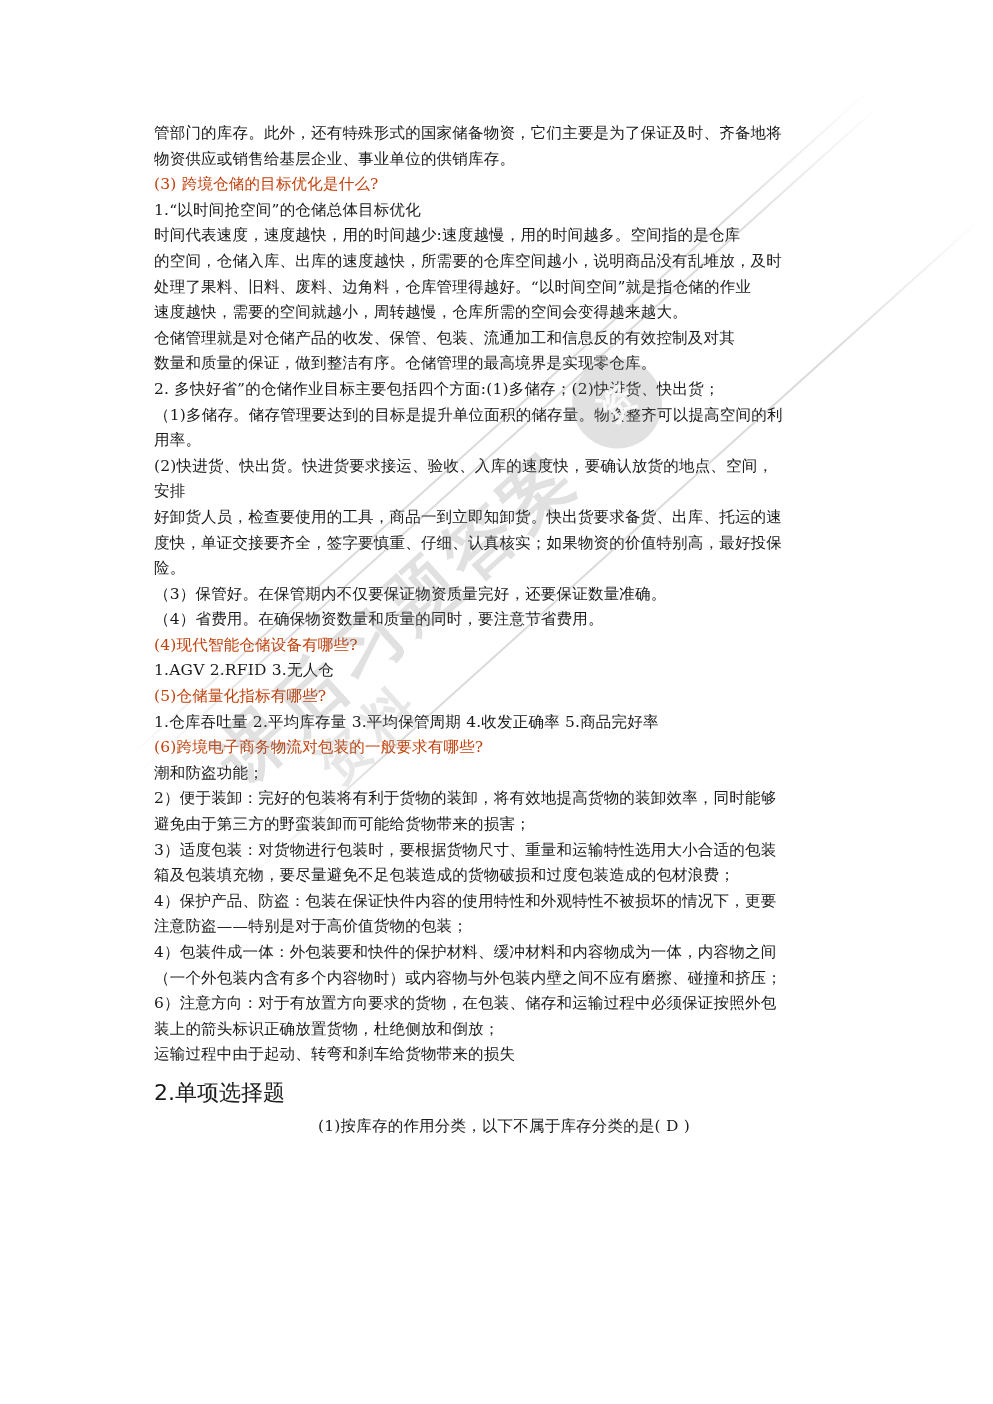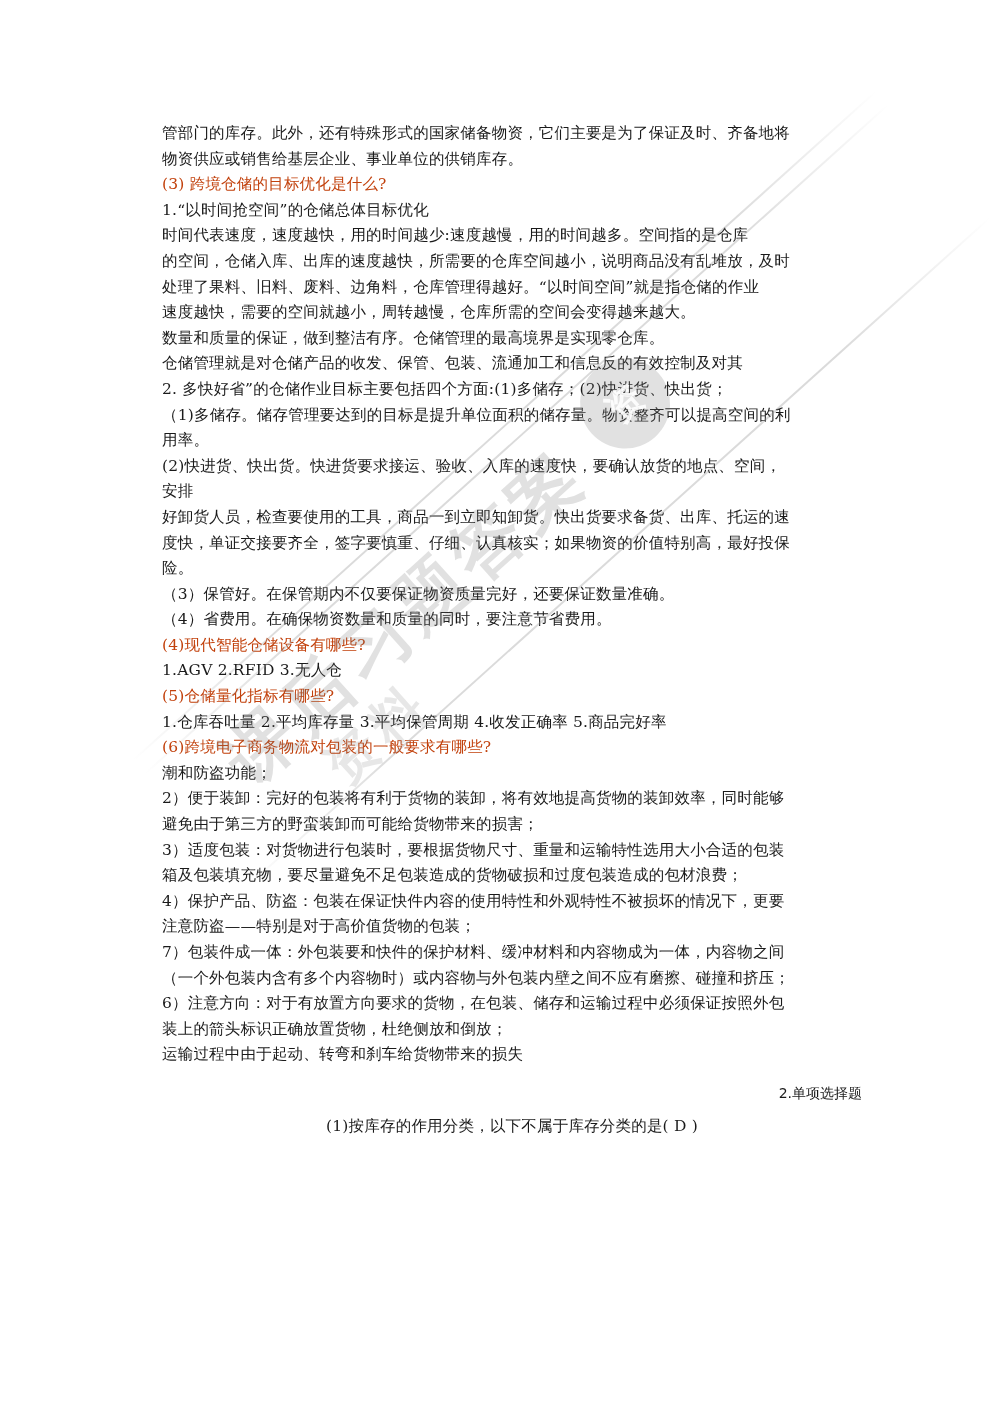--- a/index.html
+++ b/index.html
@@ -10,21 +10,21 @@
     body {
       width: 993px;
       height: 1404px;
       position: relative;
       overflow: hidden;
       font-family: "DejaVu Serif", "Liberation Serif", serif;
       color: #1a1a1a;
     }
     .page {
       position: absolute;
-      left: 12px;
+      left: 4px;
       top: 0;
       width: 787px;
       height: 1404px;
       background: #ffffff;
       padding-left: 16px;
     }
     .content {
       position: absolute;
       left: 150px;
       top: 121px;
@@ -35,29 +35,28 @@
       font-size: 15.5px;
       line-height: 25.6px;
       height: 25.6px;
       white-space: nowrap;
       letter-spacing: 0.2px;
     }
     .line.red {
       color: #c2410c;
     }
     .section-heading {
-      font-size: 14px;
+      font-size: 22px;
       line-height: 30px;
       margin-top: 10px;
       margin-bottom: 6px;
       white-space: nowrap;
       color: #1a1a1a;
       font-family: "DejaVu Sans", "Liberation Sans", sans-serif;
       font-weight: normal;
-      text-align: right;
     }
     .line.question {
       margin-top: 2px;
       text-align: center;
     }
     
     .watermark {
       position: absolute;
       z-index: 3;
       pointer-events: none;
@@ -120,22 +119,22 @@
 
   <div class="content">
     <div class="line">管部门的库存。此外，还有特殊形式的国家储备物资，它们主要是为了保证及时、齐备地将</div>
     <div class="line">物资供应或销售给基层企业、事业单位的供销库存。</div>
     <div class="line red">(3) 跨境仓储的目标优化是什么?</div>
     <div class="line">1.“以时间抢空间”的仓储总体目标优化</div>
     <div class="line">时间代表速度，速度越快，用的时间越少:速度越慢，用的时间越多。空间指的是仓库</div>
     <div class="line">的空间，仓储入库、出库的速度越快，所需要的仓库空间越小，说明商品没有乱堆放，及时</div>
     <div class="line">处理了果料、旧料、废料、边角料，仓库管理得越好。“以时间空间”就是指仓储的作业</div>
     <div class="line">速度越快，需要的空间就越小，周转越慢，仓库所需的空间会变得越来越大。</div>
+    <div class="line">仓储管理就是对仓储产品的收发、保管、包装、流通加工和信息反的有效控制及对其</div>
     <div class="line">数量和质量的保证，做到整洁有序。仓储管理的最高境界是实现零仓库。</div>
-    <div class="line">仓储管理就是对仓储产品的收发、保管、包装、流通加工和信息反的有效控制及对其</div>
     <div class="line">2. 多快好省”的仓储作业目标主要包括四个方面:(1)多储存；(2)快进货、快出货；</div>
     <div class="line">（1)多储存。储存管理要达到的目标是提升单位面积的储存量。物资整齐可以提高空间的利</div>
     <div class="line">用率。</div>
     <div class="line">(2)快进货、快出货。快进货要求接运、验收、入库的速度快，要确认放货的地点、空间，</div>
     <div class="line">安排</div>
     <div class="line">好卸货人员，检查要使用的工具，商品一到立即知卸货。快出货要求备货、出库、托运的速</div>
     <div class="line">度快，单证交接要齐全，签字要慎重、仔细、认真核实；如果物资的价值特别高，最好投保</div>
     <div class="line">险。</div>
     <div class="line">（3）保管好。在保管期内不仅要保证物资质量完好，还要保证数量准确。</div>
     <div class="line">（4）省费用。在确保物资数量和质量的同时，要注意节省费用。</div>
@@ -144,21 +143,21 @@
     <div class="line red">(5)仓储量化指标有哪些?</div>
     <div class="line">1.仓库吞吐量  2.平均库存量  3.平均保管周期  4.收发正确率  5.商品完好率</div>
     <div class="line red">(6)跨境电子商务物流对包装的一般要求有哪些?</div>
     <div class="line">潮和防盗功能；</div>
     <div class="line">2）便于装卸：完好的包装将有利于货物的装卸，将有效地提高货物的装卸效率，同时能够</div>
     <div class="line">避免由于第三方的野蛮装卸而可能给货物带来的损害；</div>
     <div class="line">3）适度包装：对货物进行包装时，要根据货物尺寸、重量和运输特性选用大小合适的包装</div>
     <div class="line">箱及包装填充物，要尽量避免不足包装造成的货物破损和过度包装造成的包材浪费；</div>
     <div class="line">4）保护产品、防盗：包装在保证快件内容的使用特性和外观特性不被损坏的情况下，更要</div>
     <div class="line">注意防盗——特别是对于高价值货物的包装；</div>
-    <div class="line">7）包装件成一体：外包装要和快件的保护材料、缓冲材料和内容物成为一体，内容物之间</div>
+    <div class="line">4）包装件成一体：外包装要和快件的保护材料、缓冲材料和内容物成为一体，内容物之间</div>
     <div class="line">（一个外包装内含有多个内容物时）或内容物与外包装内壁之间不应有磨擦、碰撞和挤压；</div>
     <div class="line">6）注意方向：对于有放置方向要求的货物，在包装、储存和运输过程中必须保证按照外包</div>
     <div class="line">装上的箭头标识正确放置货物，杜绝侧放和倒放；</div>
     <div class="line">运输过程中由于起动、转弯和刹车给货物带来的损失</div>
 
     <div class="section-heading">2.单项选择题</div>
     <div class="line question">(1)按库存的作用分类，以下不属于库存分类的是( D  )</div>
   </div>
 
   <div class="watermark">

